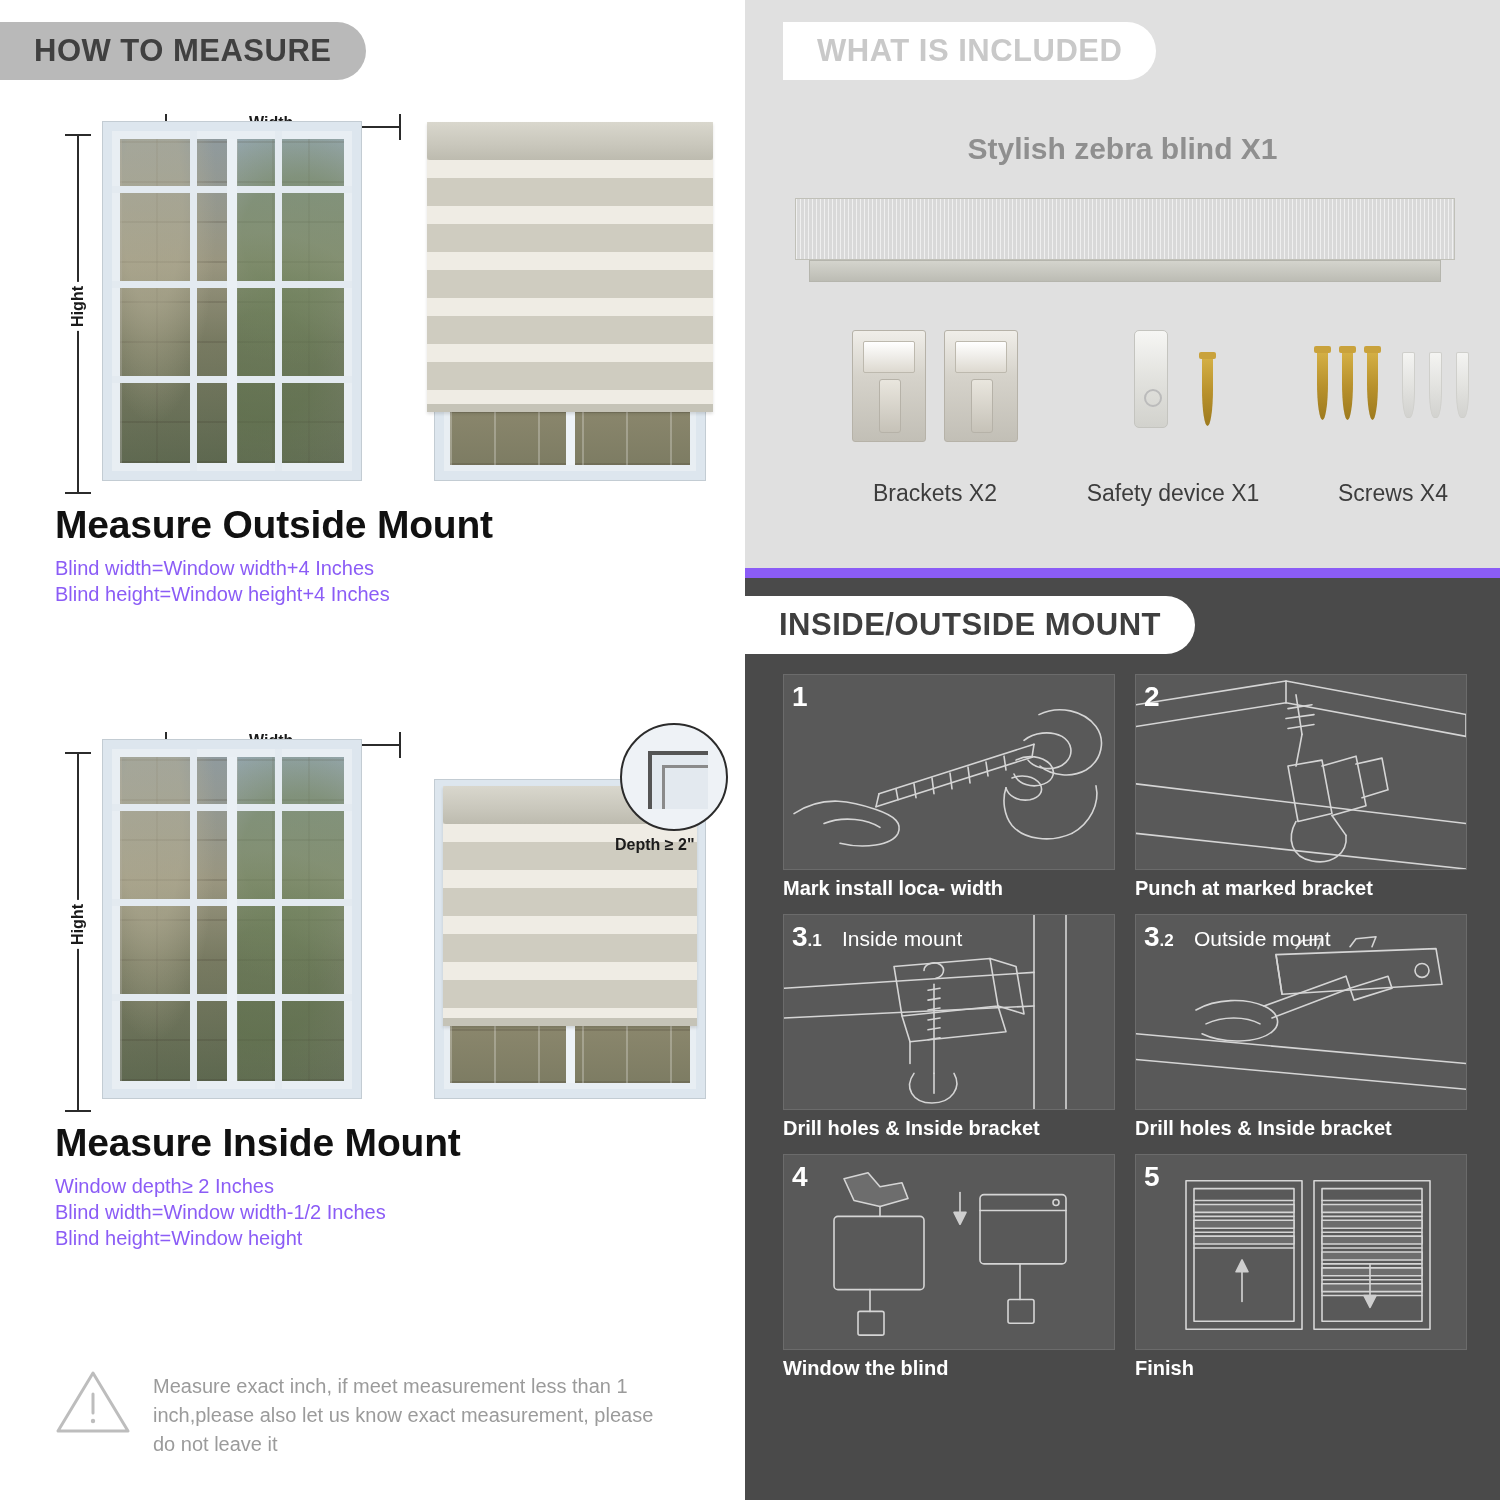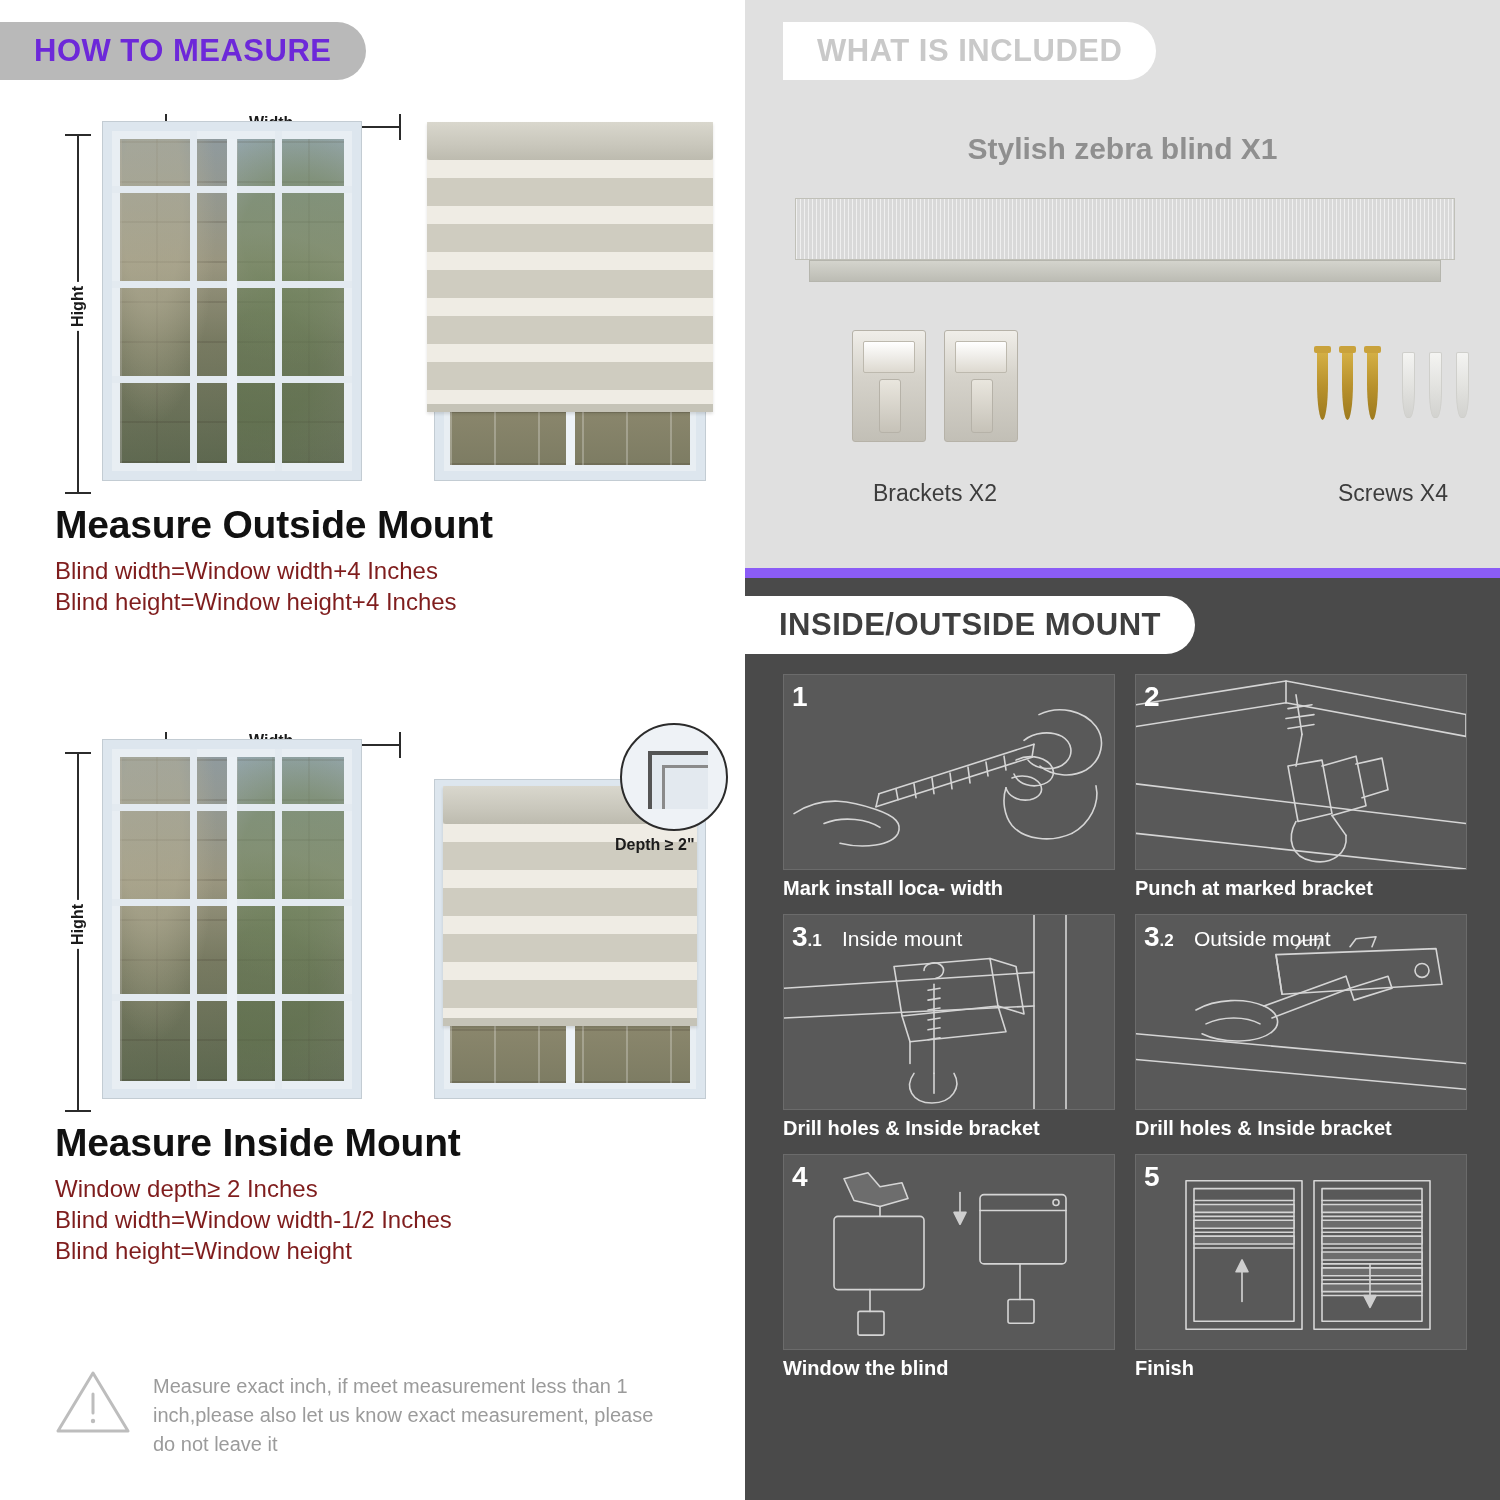--- a/index.html
+++ b/index.html
@@ -14,21 +14,21 @@
   
   .left { width: 745px; height: 1500px; position: relative; background: #ffffff; }
   .right { width: 755px; height: 1500px; position: relative; background: #8b5cf6; }
 
   .badge {
     display: inline-flex; align-items: center;
     height: 58px; padding: 0 34px;
     border-radius: 0 29px 29px 0;
     font-size: 31px; font-weight: bold; letter-spacing: 0.5px;
   }
-  .badge-gray { background: #b9b9b9; color: #6d28d9; }
+  .badge-gray { background: #b9b9b9; color: #404040; }
   .badge-white { background: #ffffff; color: #c9c9c9; border-radius: 0 29px 29px 0; }
   .badge-white-dark { background: #ffffff; color: #3f3f3f; border-radius: 0 29px 29px 0; }
 
   .left-badge-wrap { position: absolute; top: 22px; left: 0; }
 
   
   .measure-block { position: absolute; left: 0; width: 745px; }
   .mb1 { top: 100px; }
   .mb2 { top: 718px; }
 
@@ -137,21 +137,21 @@
     position: absolute; left: 26px; top: 26px; width: 60px; height: 58px;
     border-left: 4px solid #555; border-top: 4px solid #555; background: #e3e9ef;
   }
   .depth-circle .corner2 {
     position: absolute; left: 40px; top: 40px; width: 46px; height: 44px;
     border-left: 3px solid #8a8a8a; border-top: 3px solid #8a8a8a;
   }
   .depth-label { position: absolute; left: 560px; top: 118px; font-size: 16px; font-weight: bold; color: #1b1b1b; }
 
   .mtitle { font-size: 39px; font-weight: bold; color: #111; margin: 8px 0 10px 55px; letter-spacing: -0.2px; }
-  .mline { font-size: 24px; color: #7f1d1d; margin: 3px 0 0 55px; }
+  .mline { font-size: 20px; color: #8b5cf6; margin: 3px 0 0 55px; }
 
   
   .warning { position: absolute; left: 55px; top: 1368px; display: flex; gap: 22px; width: 620px; }
   .warn-tri { width: 76px; height: 68px; flex: none; position: relative; }
   .warn-text { font-size: 20px; line-height: 1.45; color: #9b9b9b; padding-top: 4px; }
 
   
   .included-panel {
     position: absolute; left: 0; top: 0; width: 755px; height: 568px;
     background: #e0e0e0;
@@ -374,20 +374,27 @@
       <div class="parts-row">
 
         <div class="part" style="left:62px; top:0; width:240px;">
           <div style="height:120px; display:flex; align-items:flex-start; justify-content:center; gap:18px;">
             <span class="bracket"></span>
             <span class="bracket"></span>
           </div>
           <div class="part-label" style="margin-top:30px;">Brackets X2</div>
         </div>
 
+        <div class="part" style="left:305px; top:0; width:230px;">
+          <div style="height:120px; display:flex; align-items:flex-start; justify-content:center; gap:34px;">
+            <span class="safety"></span>
+            <span class="screw" style="margin-top:22px;"></span>
+          </div>
+          <div class="part-label" style="margin-top:30px;">Safety device X1</div>
+        </div>
 
         <div class="part" style="left:530px; top:0; width:220px;">
           <div style="height:120px; display:flex; align-items:flex-start; justify-content:center; gap:14px;">
             <span class="screw" style="margin-top:16px;"></span>
             <span class="screw" style="margin-top:16px;"></span>
             <span class="screw" style="margin-top:16px;"></span>
             <span class="anchor" style="margin-top:22px; margin-left:10px;"></span>
             <span class="anchor" style="margin-top:22px;"></span>
             <span class="anchor" style="margin-top:22px;"></span>
           </div>

